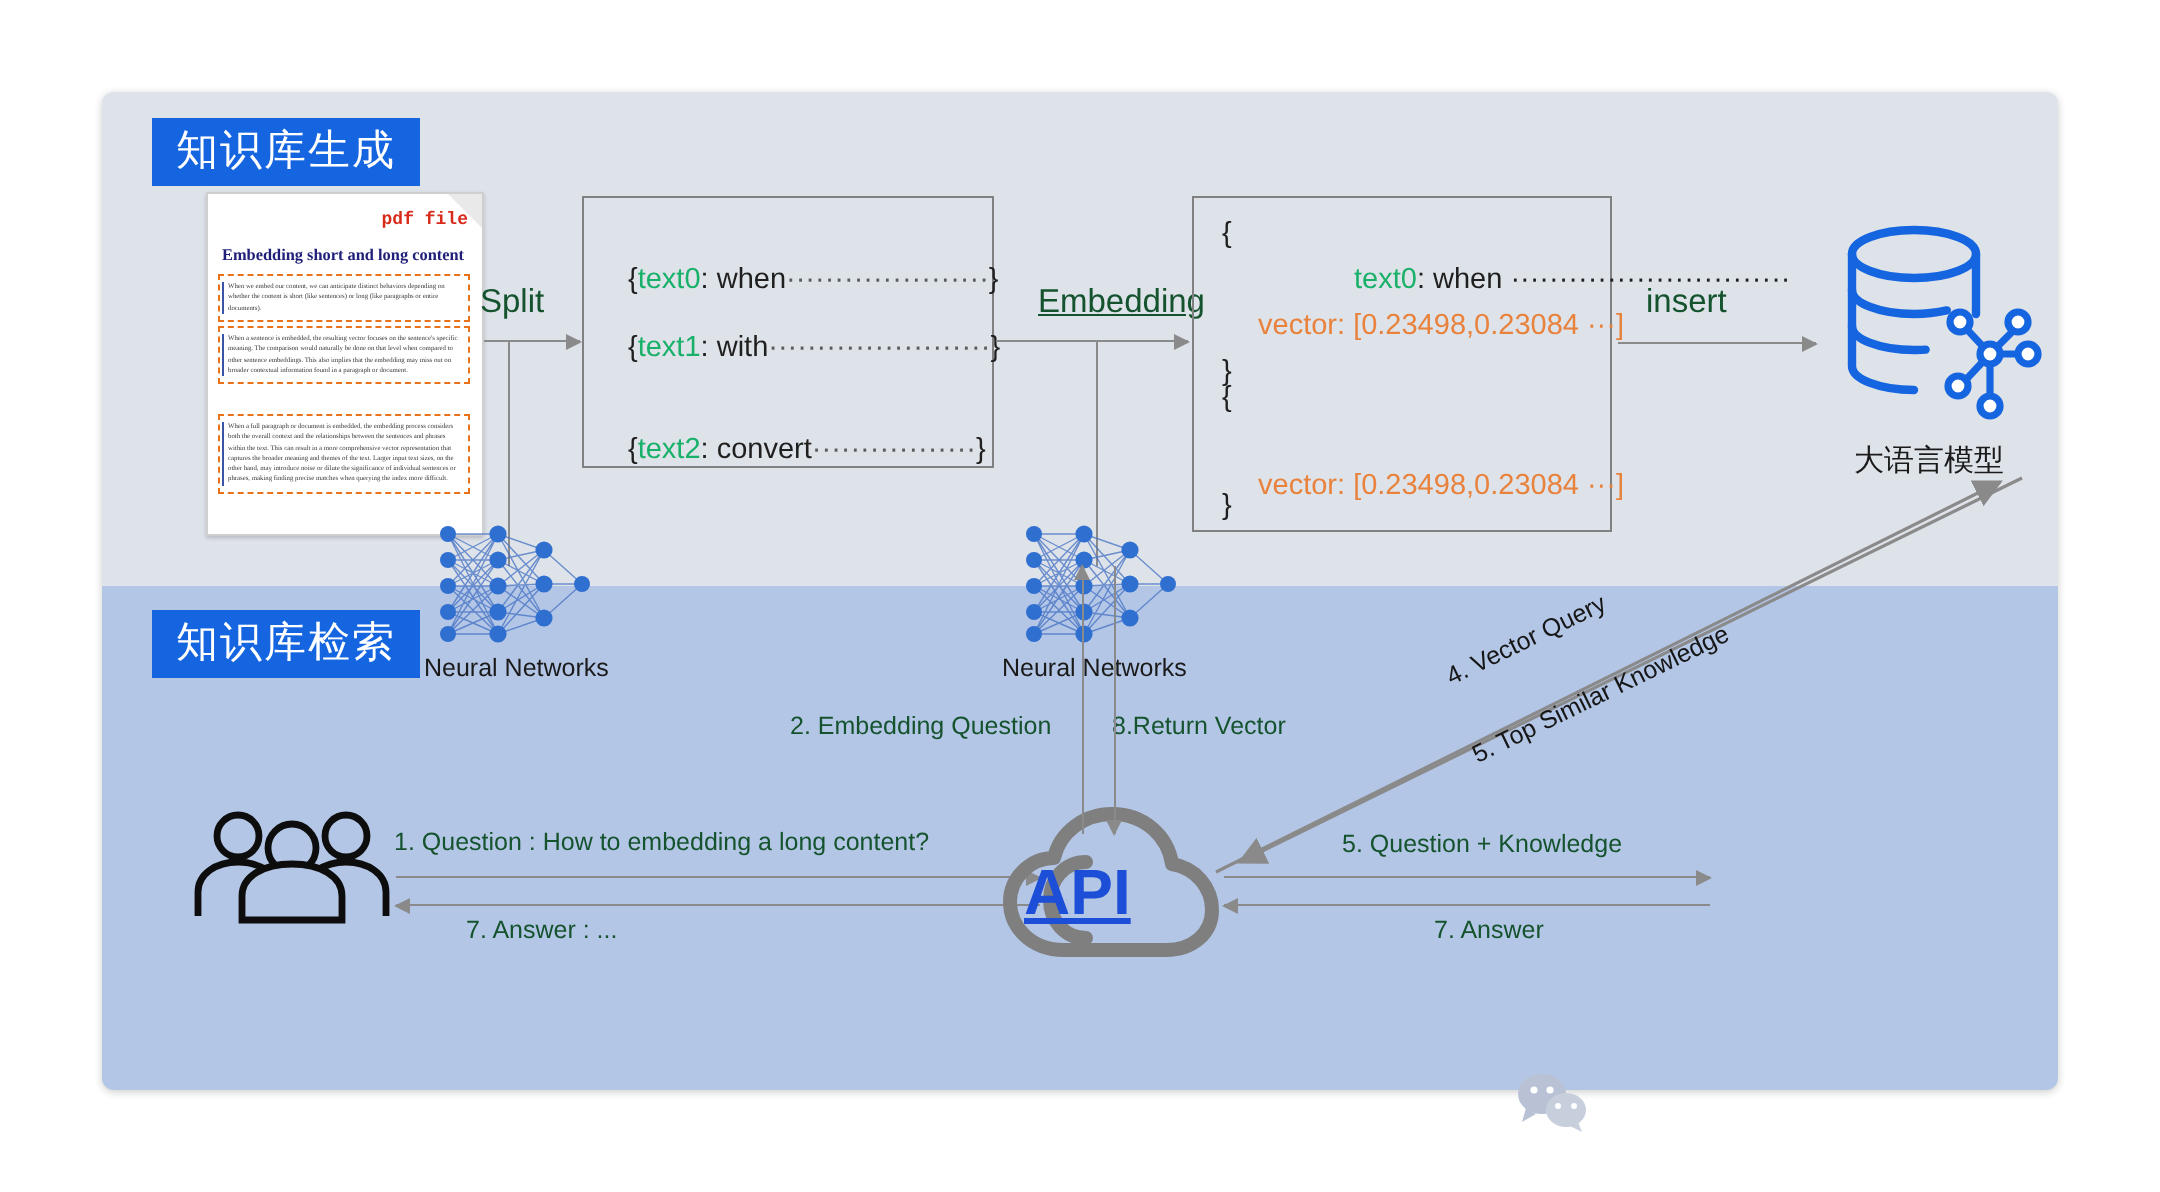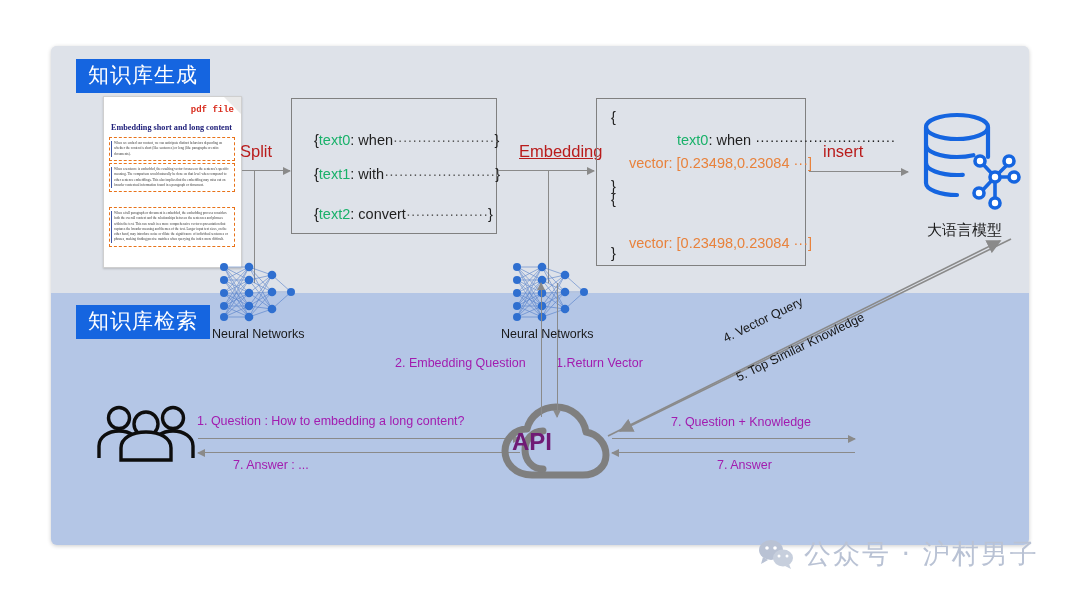--- a/index.html
+++ b/index.html
@@ -132,26 +132,26 @@
   .v-arrow-down { position: absolute; width: 1.4px; background: #8a8a8a; }
   .v-arrow-down::after {
     content:""; position:absolute; bottom:-1px; left:-3.6px;
     width:0; height:0;
     border-top: 8px solid #8a8a8a;
     border-left: 4.3px solid transparent;
     border-right: 4.3px solid transparent;
   }
   .arrow-label {
     position: absolute;
-    font-size: 16.5px; color: #b91c1c; white-space: nowrap;
+    font-size: 16.5px; color: #14532d; white-space: nowrap;
     font-family: "Liberation Sans", sans-serif;
   }
   .step-label {
     position: absolute;
-    font-size: 12.5px; color: #a21caf; white-space: nowrap;
+    font-size: 12.5px; color: #14532d; white-space: nowrap;
     font-family: "Liberation Sans", sans-serif;
   }
 
   
   .db-label {
     position: absolute;
     font-size: 15px; color: #1a1a1a; white-space: nowrap;
     font-family: "DejaVu Sans", sans-serif;
   }
   .nn-label {
@@ -169,22 +169,23 @@
     box-sizing: border-box;
     display: flex; align-items: center; justify-content: center;
     font-size: 15px; color: #111;
     font-family: "DejaVu Sans", sans-serif;
   }
 
   
   #api-text {
     position: absolute;
     left: 512px; top: 428px;
-    font-size: 24px; font-weight: bold; color: #701a75;
-    font-family: "Liberation Sans", sans-serif;
+    font-size: 32px; font-weight: bold; color: #1d4ed8;
+    font-family: "Liberation Sans", sans-serif;
+    text-decoration: underline;
   }
 
   
   .diag-label {
     position: absolute;
     font-size: 12.5px; color: #161616; white-space: nowrap;
     transform-origin: left center;
     font-family: "Liberation Sans", sans-serif;
   }
 
@@ -235,21 +236,21 @@
     <div class="h-arrow" style="left:191px; top:124px; width:48px;"></div>
     <div class="v-line" style="left:203px; top:124px; height:113px;"></div>
 
     <div class="box" id="box-split">
       <div class="code-line" style="left:22px; top:33px;">
         <span>{</span><span class="k-green">text0</span><span>: </span><span>when</span><span class="dots">·····················</span><span>}</span>
       </div>
       <div class="code-line" style="left:22px; top:67px;">
         <span>{</span><span class="k-green">text1</span><span>: </span><span>with</span><span class="dots">·······················</span><span>}</span>
       </div>
-      <div class="code-line" style="left:22px; top:107px;">
+      <div class="code-line" style="left:22px; top:118px;">
         <span>{</span><span class="k-green">text2</span><span>: </span><span>convert</span><span class="dots">·················</span><span>}</span>
       </div>
     </div>
 
     <div class="arrow-label" style="left:468px; top:96px;text-decoration:underline;">Embedding</div>
     <div class="h-arrow" style="left:447px; top:124px; width:96px;"></div>
     <div class="v-line" style="left:497px; top:124px; height:113px;"></div>
 
     <div class="box" id="box-vec">
       <div class="code-line" style="left:14px; top:10px;">{</div>
@@ -377,50 +378,49 @@
 
     <svg style="position:absolute; left:448px; top:353px;" width="114" height="86" viewBox="0 0 114 86">
       <path d="M33 76 C16 76 6 64 6 52 C6 40 16 30 28 30 C31 17 43 8 57 8
                C73 8 85 19 87 33 C99 35 107 45 107 56 C107 68 97 76 84 76 Z" fill="none" stroke="#7f7f7f" stroke-width="7" stroke-linejoin="round"></path>
       <path d="M44 32 C33 32 26 41 26 51 C26 61 33 70 44 70" fill="none" stroke="#7f7f7f" stroke-width="7" stroke-linecap="round"></path>
     </svg>
     <div id="api-text" style="left:461px; top:382px;">API</div>
 
     <div class="step-label" style="left:344px; top:310px;">2. Embedding Question</div>
     <div class="v-arrow-down" style="left:490px; top:237px; height:134px; transform:scaleY(-1); transform-origin: 50% 50%;"></div>
-    <div class="step-label" style="left:505px; top:310px;">1.Return Vector</div>
+    <div class="step-label" style="left:505px; top:310px;">8.Return Vector</div>
     <div class="v-arrow-down" style="left:506px; top:237px; height:134px;"></div>
 
     <svg style="position:absolute; left:545px; top:185px;" width="420" height="215" viewBox="0 0 420 215">
       <defs>
         <marker id="ar" markerWidth="9" markerHeight="9" refX="8" refY="4.5" orient="auto">
           <path d="M0,0 L9,4.5 L0,9 z" fill="#8a8a8a"></path>
         </marker>
       </defs>
       <line x1="12" y1="205" x2="404" y2="10" stroke="#8a8a8a" stroke-width="1.6" marker-end="url(#ar)"></line>
       <line x1="415" y1="8" x2="24" y2="200" stroke="#8a8a8a" stroke-width="1.6" marker-end="url(#ar)"></line>
     </svg>
     <div class="diag-label" style="left:673px; top:286px; transform: rotate(-26deg);">4. Vector Query</div>
     <div class="diag-label" style="left:686px; top:325px; transform: rotate(-26deg);">5. Top Similar Knowledge</div>
 
-    <div class="step-label" style="left:620px; top:369px;">7. Question + Knowledge</div>
+    <div class="step-label" style="left:620px; top:369px;">5. Question + Knowledge</div>
     <div class="h-arrow" style="left:561px; top:392px; width:243px;"></div>
     <div class="h-arrow left" style="left:561px; top:406px; width:243px;"></div>
     <div class="step-label" style="left:666px; top:412px;">7. Answer</div>
 
 
   </div>
 
   <div id="watermark">
     <svg width="36" height="30" viewBox="0 0 36 30">
       <ellipse cx="13" cy="11" rx="12" ry="10" fill="#b9c2d4"></ellipse>
       <path d="M5 18 L3 25 L10 21 Z" fill="#b9c2d4"></path>
       <ellipse cx="25" cy="19" rx="10" ry="8.5" fill="#c7cfdd"></ellipse>
       <path d="M31 25 L33 30 L27 27 Z" fill="#c7cfdd"></path>
       <circle cx="9" cy="9" r="1.8" fill="#ffffff"></circle>
       <circle cx="17" cy="9" r="1.8" fill="#ffffff"></circle>
       <circle cx="21" cy="17" r="1.5" fill="#ffffff"></circle>
       <circle cx="29" cy="17" r="1.5" fill="#ffffff"></circle>
     </svg>
-    <span>公众号 · 沪村男子</span>
   </div>
 
 </div>
 
 </body></html>

